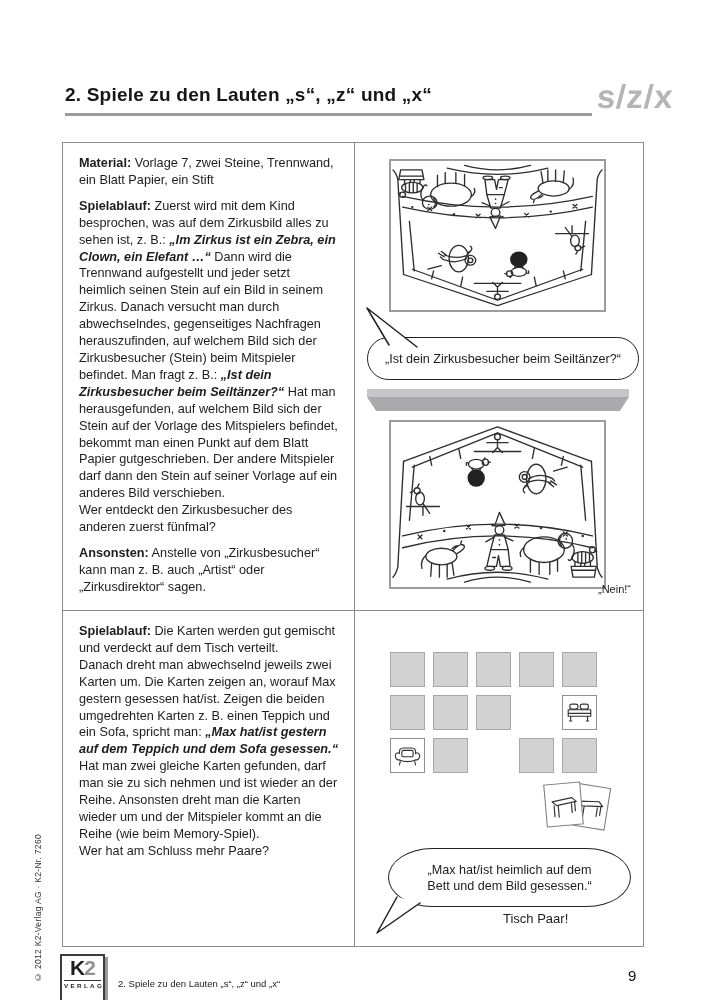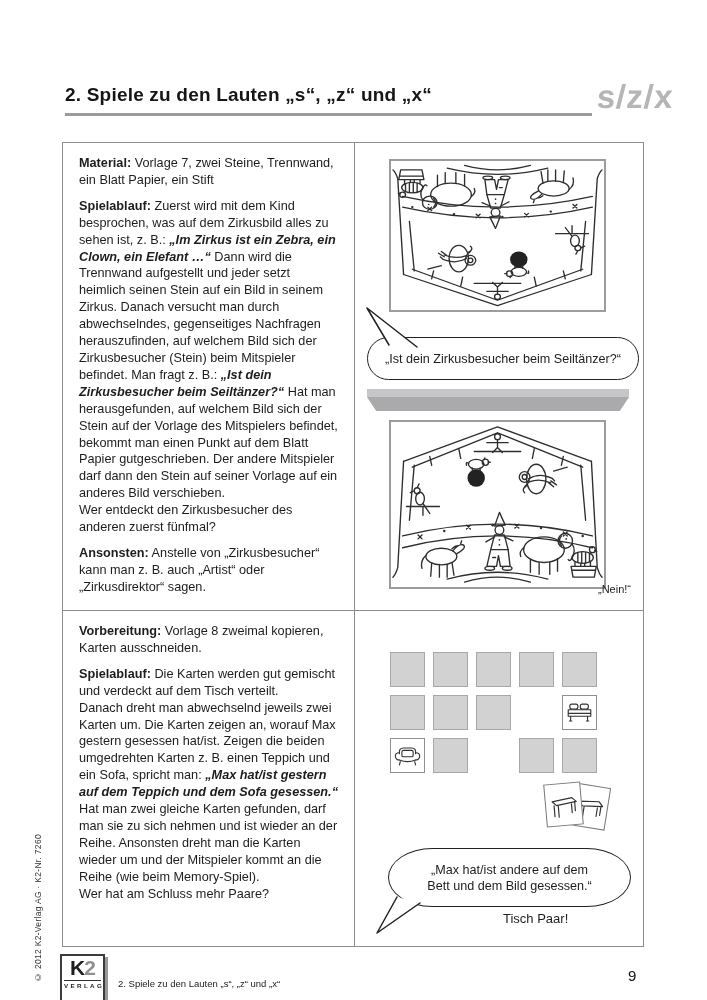--- a/index.html
+++ b/index.html
@@ -226,21 +226,20 @@
           <svg viewBox="0 0 220 168" preserveAspectRatio="none">
               <use href="#circus-scene"></use>
             </svg>
         </div>
         <div class="nein">„Nein!“</div>
       </div>
     </section>
 
     <section class="sec sec7">
       <div class="col-left">
-        <p><span class="lbl">Vorbereitung:</span> <span>Vorlage 8 zweimal kopieren, Karten ausschneiden.</span></p>
         <p><span class="lbl">Spielablauf:</span> <span>Die Karten werden gut gemischt und verdeckt auf dem Tisch verteilt.</span><span class="block"><span>Danach dreht man abwechselnd jeweils zwei Karten um. Die Karten zeigen an, worauf Max gestern gesessen hat/ist. Zeigen die beiden umgedrehten Karten z. B. einen Teppich und ein Sofa, spricht man: </span><span class="q">„Max hat/ist gestern auf dem Teppich und dem Sofa gesessen.“</span><span> Hat man zwei gleiche Karten gefunden, darf man sie zu sich nehmen und ist wieder an der Reihe. Ansonsten dreht man die Karten wieder um und der Mitspieler kommt an die Reihe (wie beim Memory-Spiel).</span></span><span class="block">Wer hat am Schluss mehr Paare?</span></p>
       </div>
       <div class="col-right">
         <div class="memo-grid">
             <div class="card back"></div>
             <div class="card back"></div>
             <div class="card back"></div>
             <div class="card back"></div>
             <div class="card back"></div>
             <div class="card back"></div>
@@ -268,21 +267,21 @@
                 <use href="#icon-table"></use>
               </svg>
           </div>
           <div class="tcard a">
             <svg viewBox="0 0 36 32">
                 <use href="#icon-table"></use>
               </svg>
           </div>
         </div>
         <div class="bubble bubble2">
-          <span>„Max hat/ist andere auf dem</span>
+          <span>„Max hat/ist heimlich auf dem</span>
           <span>Bett und dem Bild gesessen.“</span>
         </div>
         <svg class="tail tail2" viewBox="0 0 52 46">
           <polygon points="24,4 47,10 4,40" fill="#fff" stroke="none"></polygon>
           <path d="M4,40 L24,4 M4,40 L47,10" stroke="#222" stroke-width="1.5" fill="none" stroke-linecap="round"></path>
         </svg>
         <div class="kein-paar">Tisch Paar!</div>
       </div>
     </section>
   </div>

